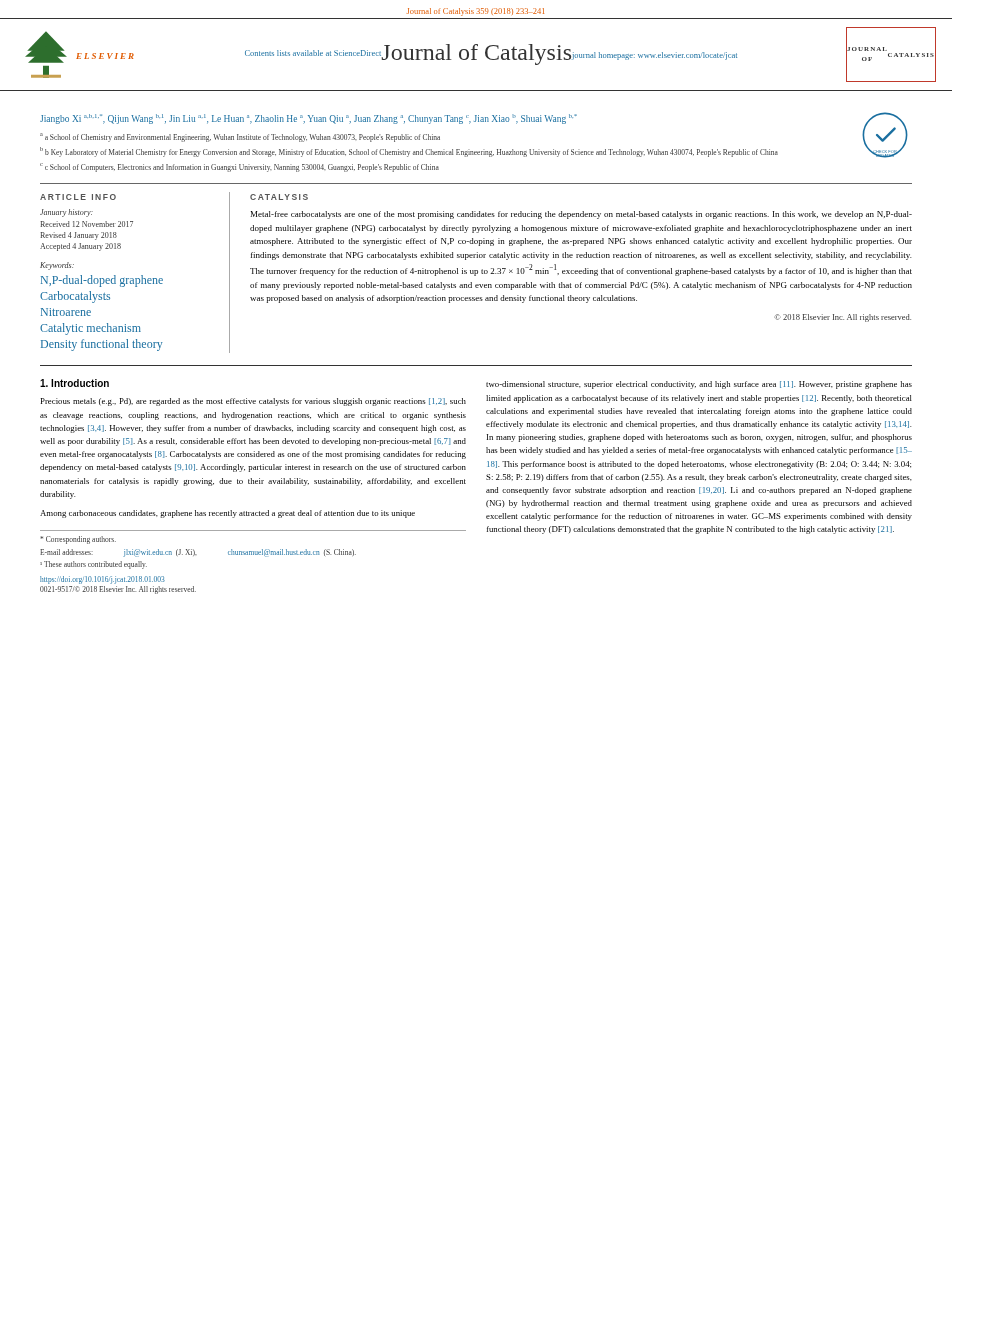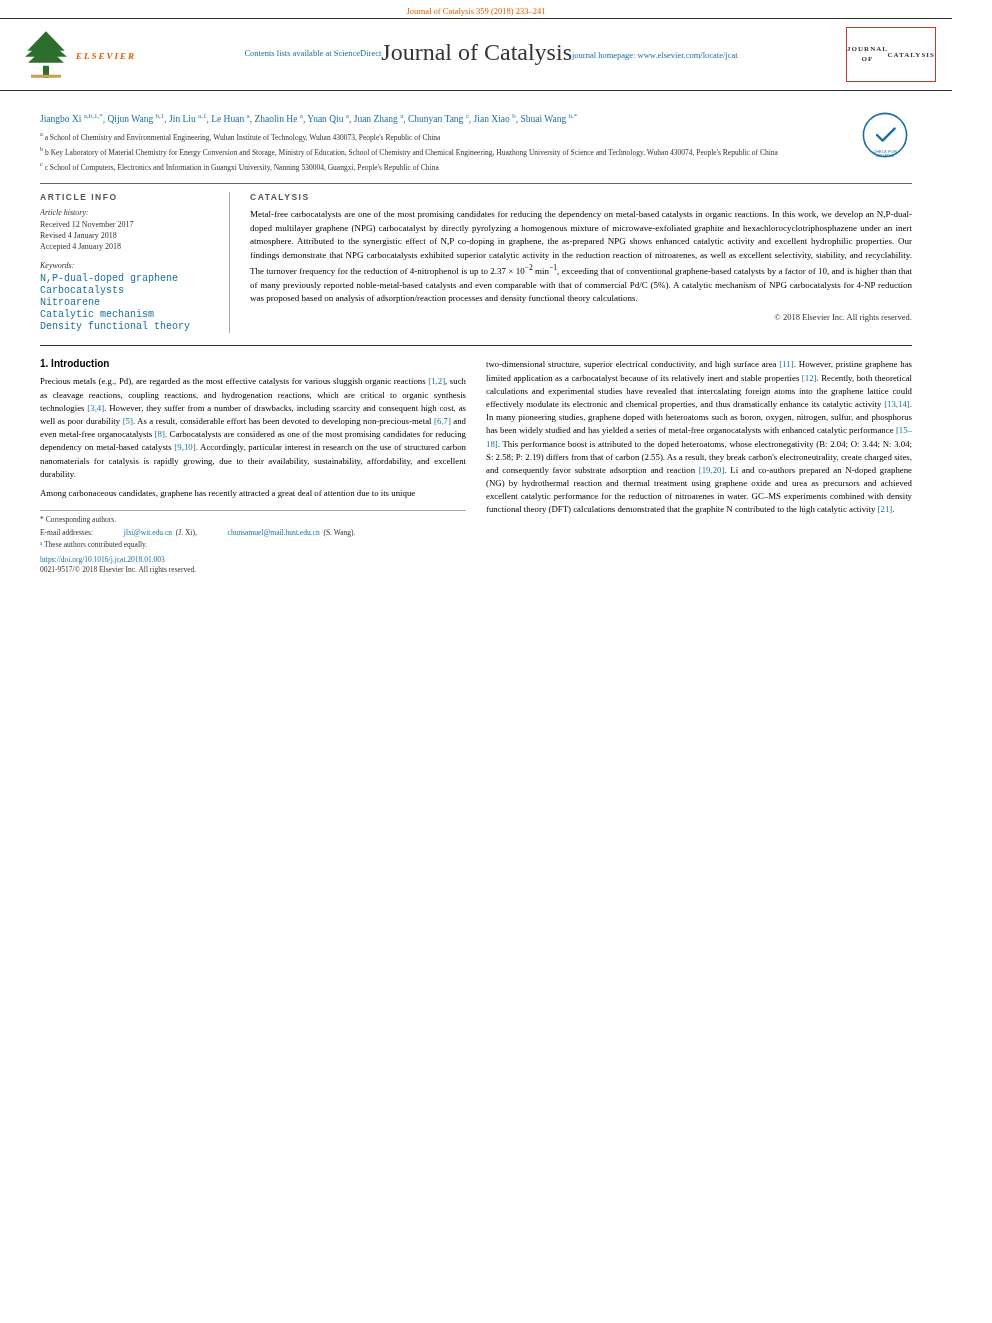--- a/index.html
+++ b/index.html
@@ -193,24 +193,23 @@
     }
     .article-history-item {
       font-size: 8px;
       color: #333;
       margin-bottom: 2px;
     }
     .keywords-section {
       margin-top: 10px;
     }
     .keyword-item {
-      font-size: 10px;
+      font-size: 12px;
       color: #1a6fa0;
       margin-bottom: 1px;
-      font-family: Liberation Mono, monospace;
     }
     .abstract-text {
       font-size: 9px;
       line-height: 1.5;
       color: #000;
       text-align: justify;
     }
     .copyright-line {
       font-size: 8.5px;
       color: #333;
@@ -337,21 +336,21 @@
           <text x="30" y="52" text-anchor="middle" font-size="5" fill="#1a6fa0" font-family="Arial">CHECK FOR</text>
           <text x="30" y="57" text-anchor="middle" font-size="5" fill="#1a6fa0" font-family="Arial">UPDATES</text>
         </svg>
       </div>
     </div>
 
     <div class="two-col">
 
       <div class="left-col">
         <div class="section-label">ARTICLE INFO</div>
-        <div class="article-history-label">Article history:</div>
+        <div class="article-history-label">January history:</div>
         <div class="article-history-item">Received 12 November 2017</div>
         <div class="article-history-item">Revised 4 January 2018</div>
         <div class="article-history-item">Accepted 4 January 2018</div>
         <div class="keywords-section">
           <div class="article-history-label">Keywords:</div>
           <div class="keyword-item">N,P-dual-doped graphene</div>
           <div class="keyword-item">Carbocatalysts</div>
           <div class="keyword-item">Nitroarene</div>
           <div class="keyword-item">Catalytic mechanism</div>
           <div class="keyword-item">Density functional theory</div>
@@ -379,21 +378,21 @@
             Among carbonaceous candidates, graphene has recently attracted a great deal of attention due to its unique
           </div>
 
           <div class="footnote-section">
             <div class="footnote-item">* Corresponding authors.</div>
             <div class="footnote-item">
               <span>E-mail addresses:</span>&nbsp;
               <a class="ref-link">jlxi@wit.edu.cn</a>&nbsp;
               <span>(J. Xi),</span>&nbsp;
               <a class="ref-link">chunsamuel@mail.hust.edu.cn</a>&nbsp;
-              <span>(S. Wang).</span>
+              <span>(S. China).</span>
             </div>
             <div class="footnote-item">¹ These authors contributed equally.</div>
             <div class="doi-line">
               <a class="ref-link">https://doi.org/10.1016/j.jcat.2018.01.003</a>
             </div>
             <div class="issn-line">0021-9517/© 2018 Elsevier Inc. All rights reserved.</div>
           </div>
         </div>
 
         <div class="body-col">

